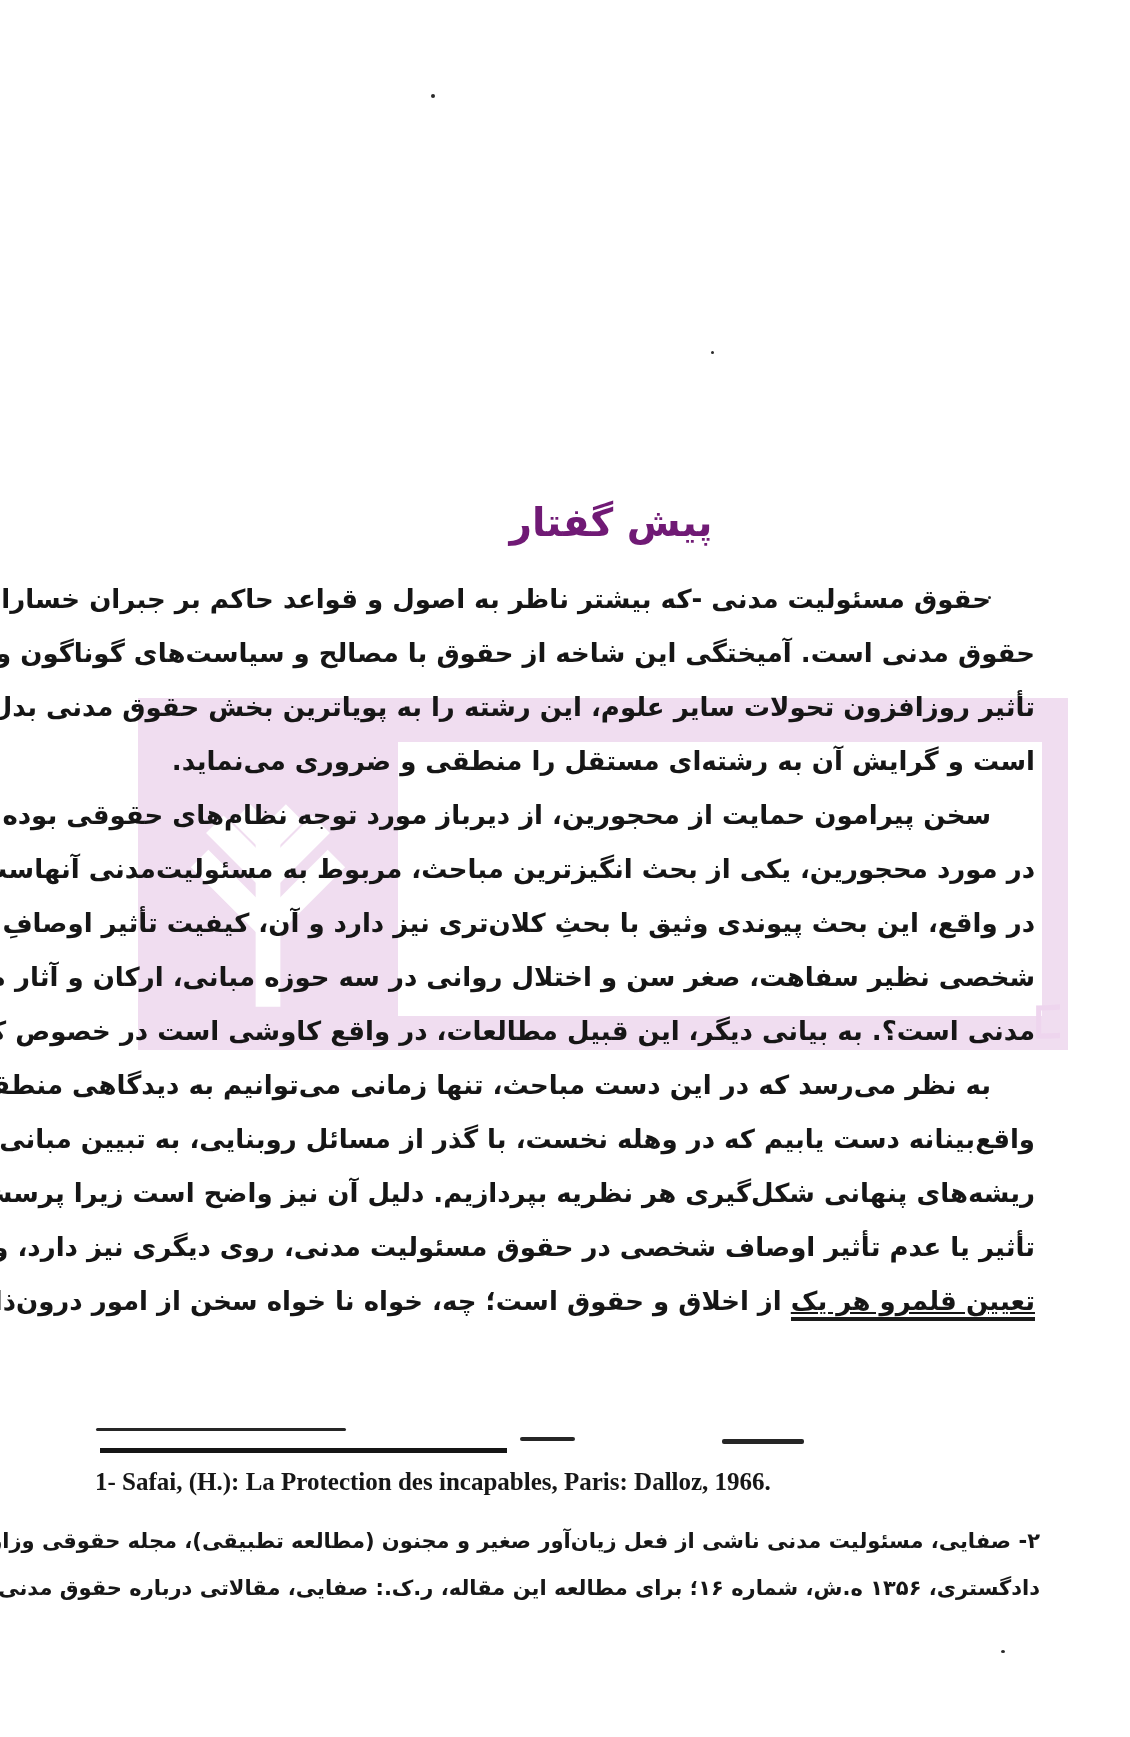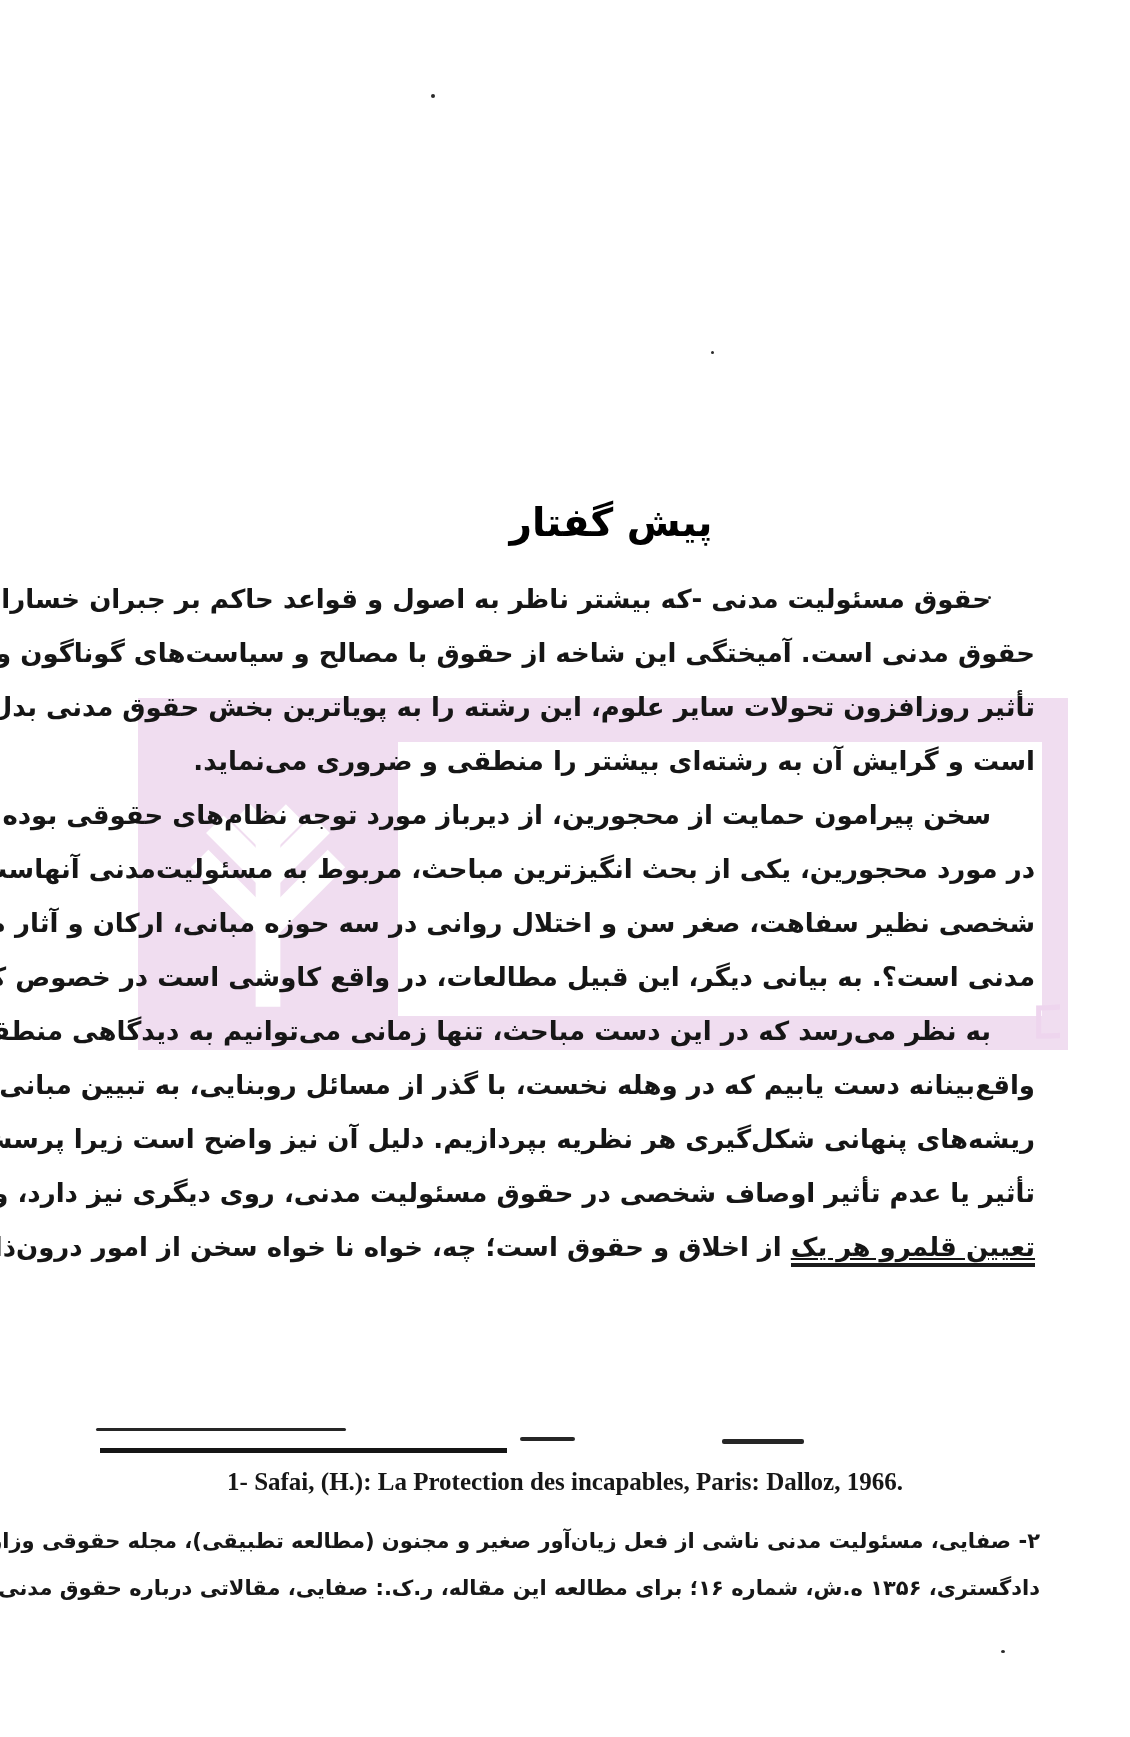--- a/index.html
+++ b/index.html
@@ -16,39 +16,39 @@
     z-index:1;
   }
   .wm-square{
     left:138px;top:735px;width:260px;height:308px;background:#f0ddf0;z-index:1;
     display:flex;align-items:center;justify-content:center;
   }
   .wm-word{left:398px;top:733px;width:662px;height:318px;z-index:1;}
   
   .title{
     left:0;top:500px;width:1130px;box-sizing:border-box;padding-left:92px;
-    text-align:center;font-size:39px;font-weight:bold;color:#000000;z-index:2;
+    text-align:center;font-size:39px;font-weight:bold;color:#701a75;z-index:2;
     direction:rtl;
   }
   
   .body-text{
     left:95px;top:572px;width:940px;z-index:2;direction:rtl;
     font-size:26px;font-weight:bold;color:#161616;
   }
   .bline{
     height:54px;line-height:54px;white-space:nowrap;
     text-align:justify;text-align-last:justify;-moz-text-align-last:justify;
   }
   .bline.indent{padding-right:44px;}
   .bline.last{text-align-last:right;-moz-text-align-last:right;}
   .uline{border-bottom:4px solid #1c1c1c;padding-bottom:1px;text-decoration:underline;}
   
   .fn-sep{left:100px;top:1448px;width:407px;height:5px;background:#151515;z-index:2;}
   .fn1{
-    left:95px;top:1468px;width:940px;z-index:2;direction:ltr;text-align:center;
+    left:95px;top:1468px;width:940px;z-index:2;direction:ltr;text-align:left;
     font-family:"Liberation Serif",serif;font-size:25px;font-weight:bold;color:#171717;
   }
   .fn2{
     left:95px;top:1518px;width:945px;z-index:2;direction:rtl;
     font-size:21px;font-weight:bold;color:#171717;
   }
   .fn2 .fline{
     height:47px;line-height:47px;white-space:nowrap;
     text-align:justify;text-align-last:justify;-moz-text-align-last:justify;
   }
@@ -82,23 +82,24 @@
   </svg>
 </div>
 
 <div class="layer title">پیش گفتار</div>
 
 <div class="layer body-text">
   <div>
       <div class="bline indent"><span>حقوق مسئولیت مدنی -که بیشتر ناظر به اصول و قواعد حاکم بر جبران خسارات</span></div>
       <div class="bline"><span>حقوق مدنی است. آمیختگی این شاخه از حقوق با مصالح و سیاست‌های گوناگون و نیز</span></div>
       <div class="bline"><span>تأثیر روزافزون تحولات سایر علوم، این رشته را به پویاترین بخش حقوق مدنی بدل ساخته</span></div>
-      <div class="bline last"><span>است و گرایش آن به رشته‌ای بیشتر را منطقی و ضروری می‌نماید.</span></div>
+      <div class="bline last"><span>است و گرایش آن به رشته‌ای مستقل را منطقی و ضروری می‌نماید.</span></div>
       <div class="bline indent"><span>سخن پیرامون حمایت از محجورین، از دیرباز مورد توجه نظام‌های حقوقی بوده است.</span></div>
       <div class="bline"><span>در مورد محجورین، یکی از بحث انگیزترین مباحث، مربوط به مسئولیت‌مدنی آنهاست.</span></div>
+      <div class="bline"><span>در واقع، این بحث پیوندی وثیق با بحثِ کلان‌تری نیز دارد و آن، کیفیت تأثیر اوصافِ</span></div>
       <div class="bline"><span>شخصی نظیر سفاهت، صغر سن و اختلال روانی در سه حوزه مبانی، ارکان و آثار مسئولیت</span></div>
       <div class="bline"><span>مدنی است؟. به بیانی دیگر، این قبیل مطالعات، در واقع کاوشی است در خصوص کیفیت</span></div>
       <div class="bline indent"><span>به نظر می‌رسد که در این دست مباحث، تنها زمانی می‌توانیم به دیدگاهی منطقی و</span></div>
       <div class="bline"><span>واقع‌بینانه دست یابیم که در وهله نخست، با گذر از مسائل روبنایی، به تبیین مبانی فلسفی و</span></div>
       <div class="bline"><span>ریشه‌های پنهانی شکل‌گیری هر نظریه بپردازیم. دلیل آن نیز واضح است زیرا پرسش از</span></div>
       <div class="bline"><span>تأثیر یا عدم تأثیر اوصاف شخصی در حقوق مسئولیت مدنی، روی دیگری نیز دارد، و آن،</span></div>
       <div class="bline"><span class="uline">تعیین قلمرو هر یک</span><span> از اخلاق و حقوق است؛ چه، خواه نا خواه سخن از امور درون‌ذاتی،</span></div>
     </div>
 </div>
 

